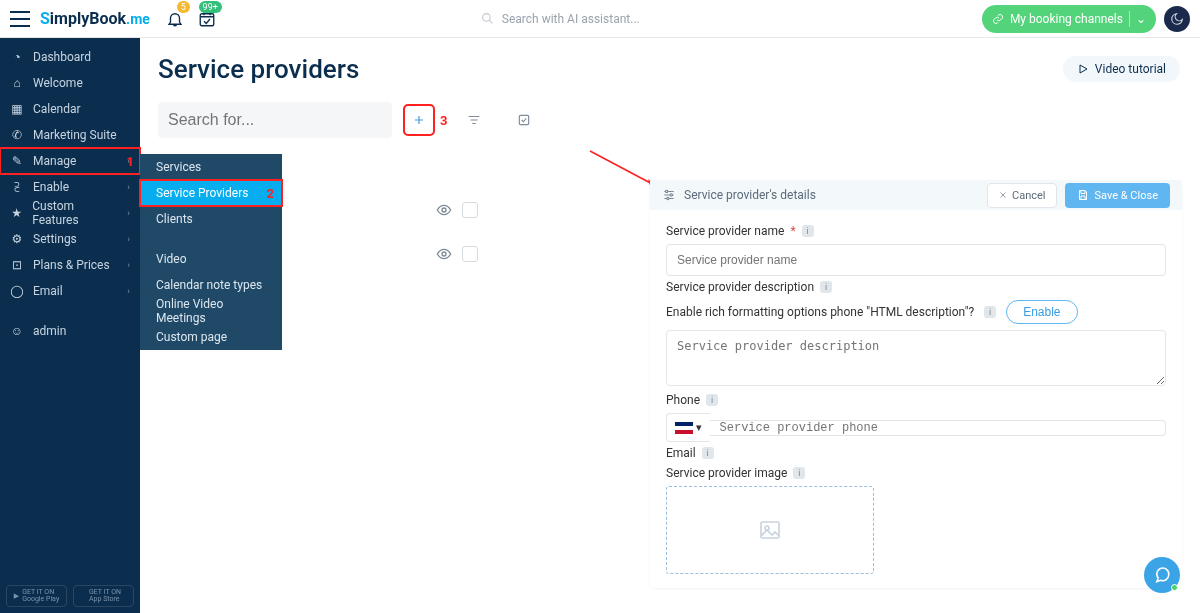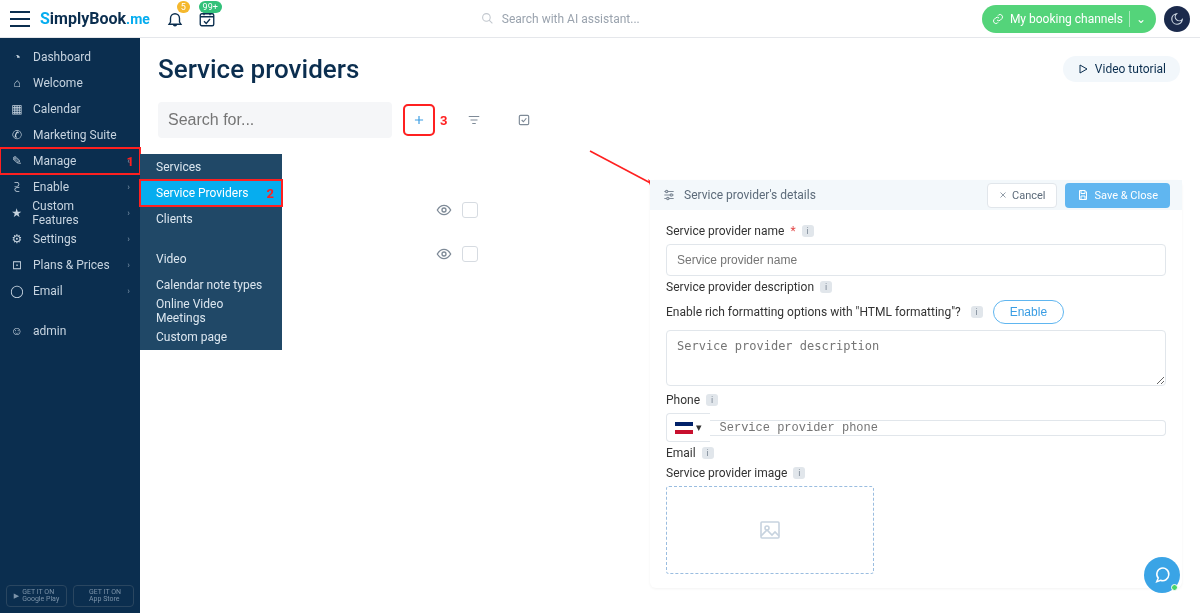--- a/index.html
+++ b/index.html
@@ -319,21 +319,21 @@
                 <span class="info-i">i</span>
               </div>
           <input class="input" placeholder="Service provider name" style="">
         </div>
         <div class="fld">
           <div class="fld-label">
                 <span>Service provider description</span>
                 <span class="info-i">i</span>
               </div>
           <div class="enable-row">
-            <span>Enable rich formatting options with "HTML formatting"?</span>
+            <span>Enable rich formatting options phone "HTML description"?</span>
             <span class="info-i">i</span>
             <button class="btn-enable">Enable</button>
           </div>
           <textarea class="textarea" placeholder="Service provider description" style=""></textarea>
         </div>
         <div class="fld">
           <div class="fld-label">
                 <span>Phone</span>
                 <span class="info-i">i</span>
               </div>

